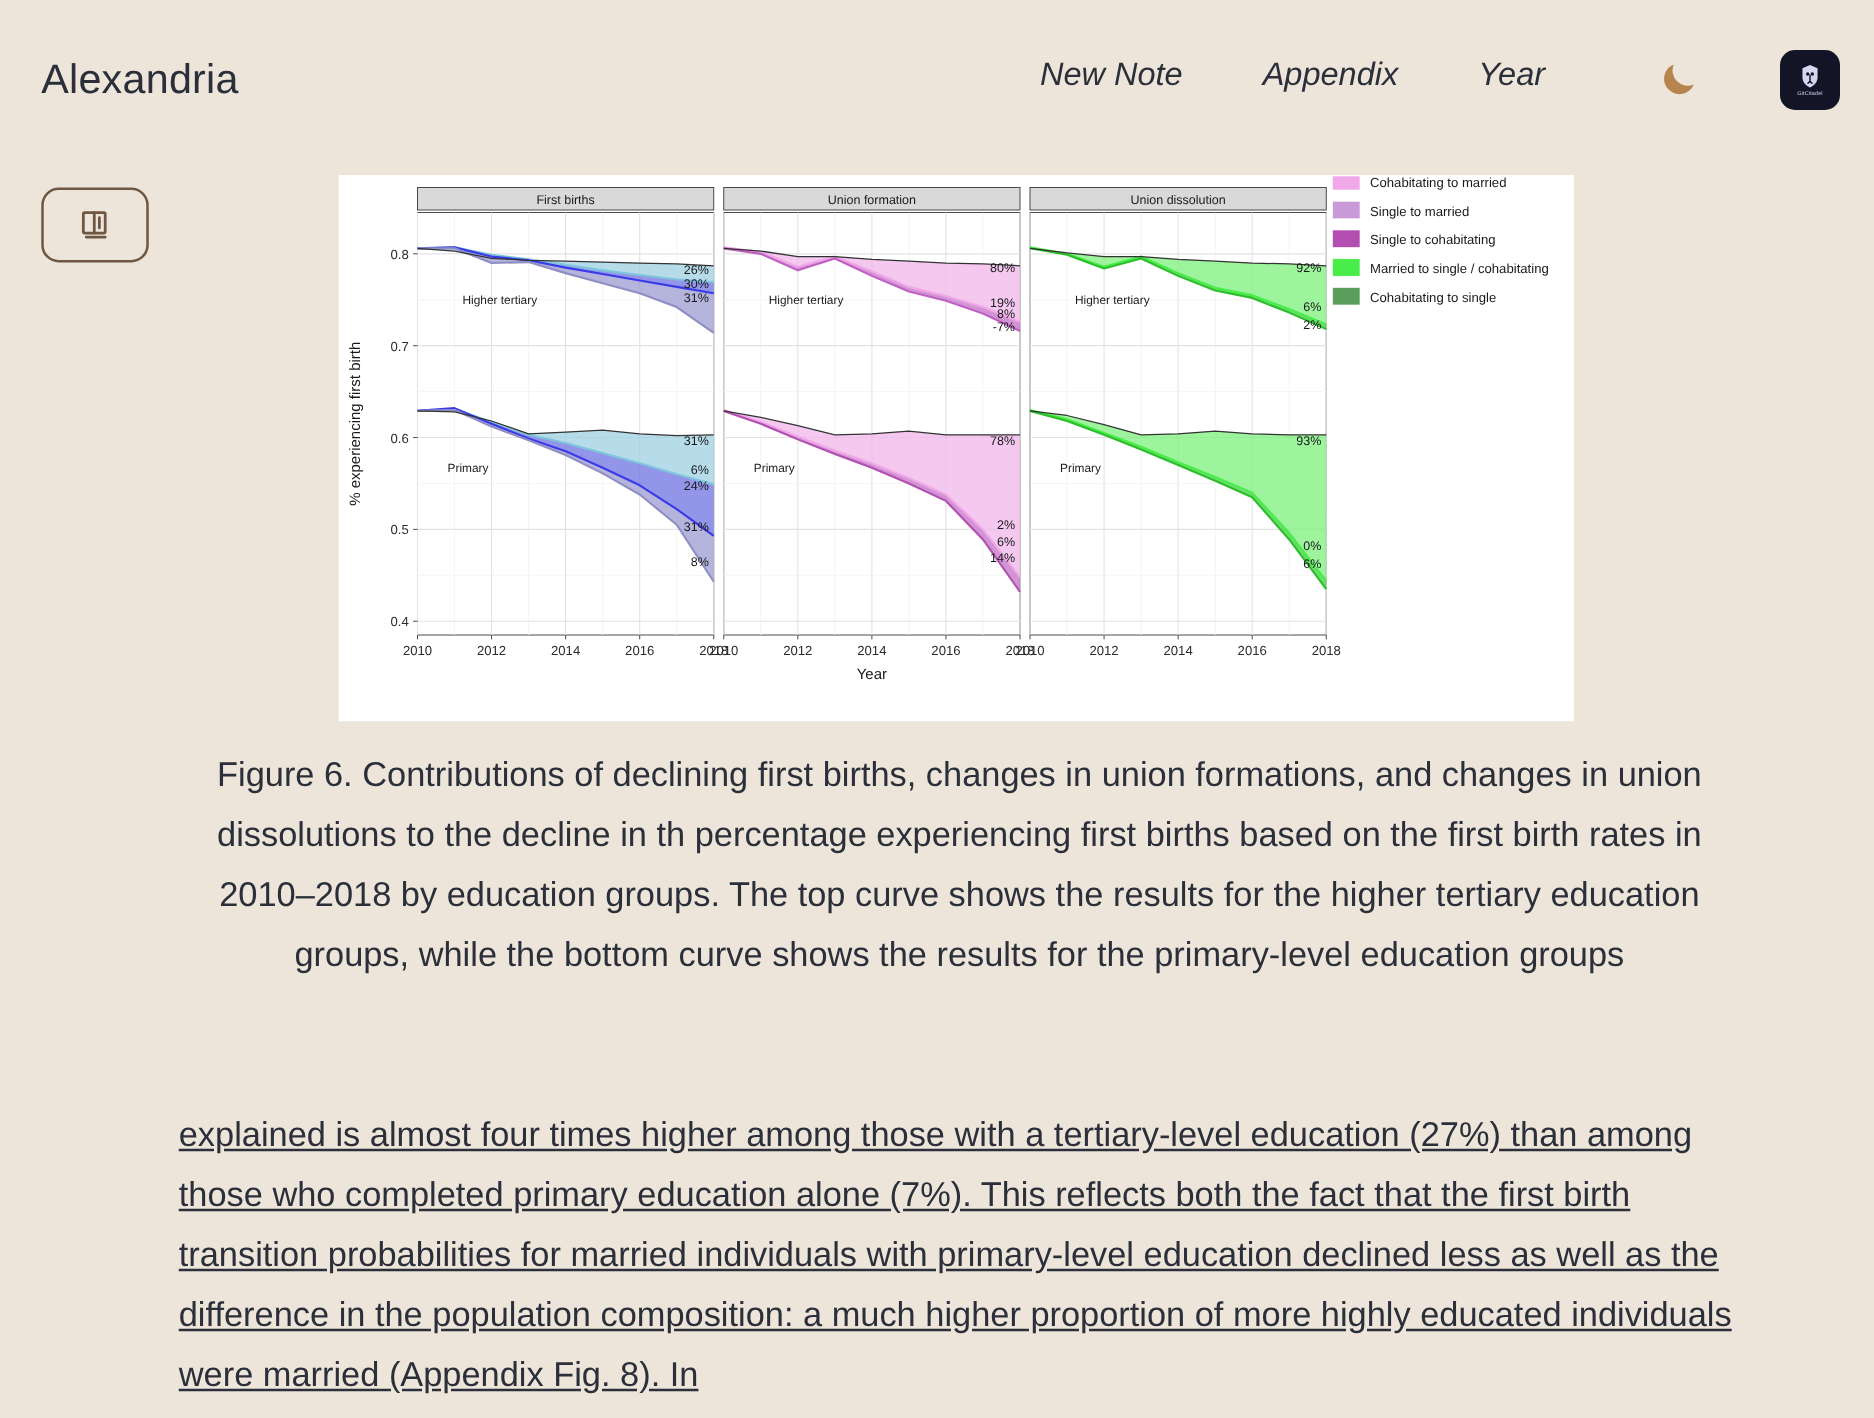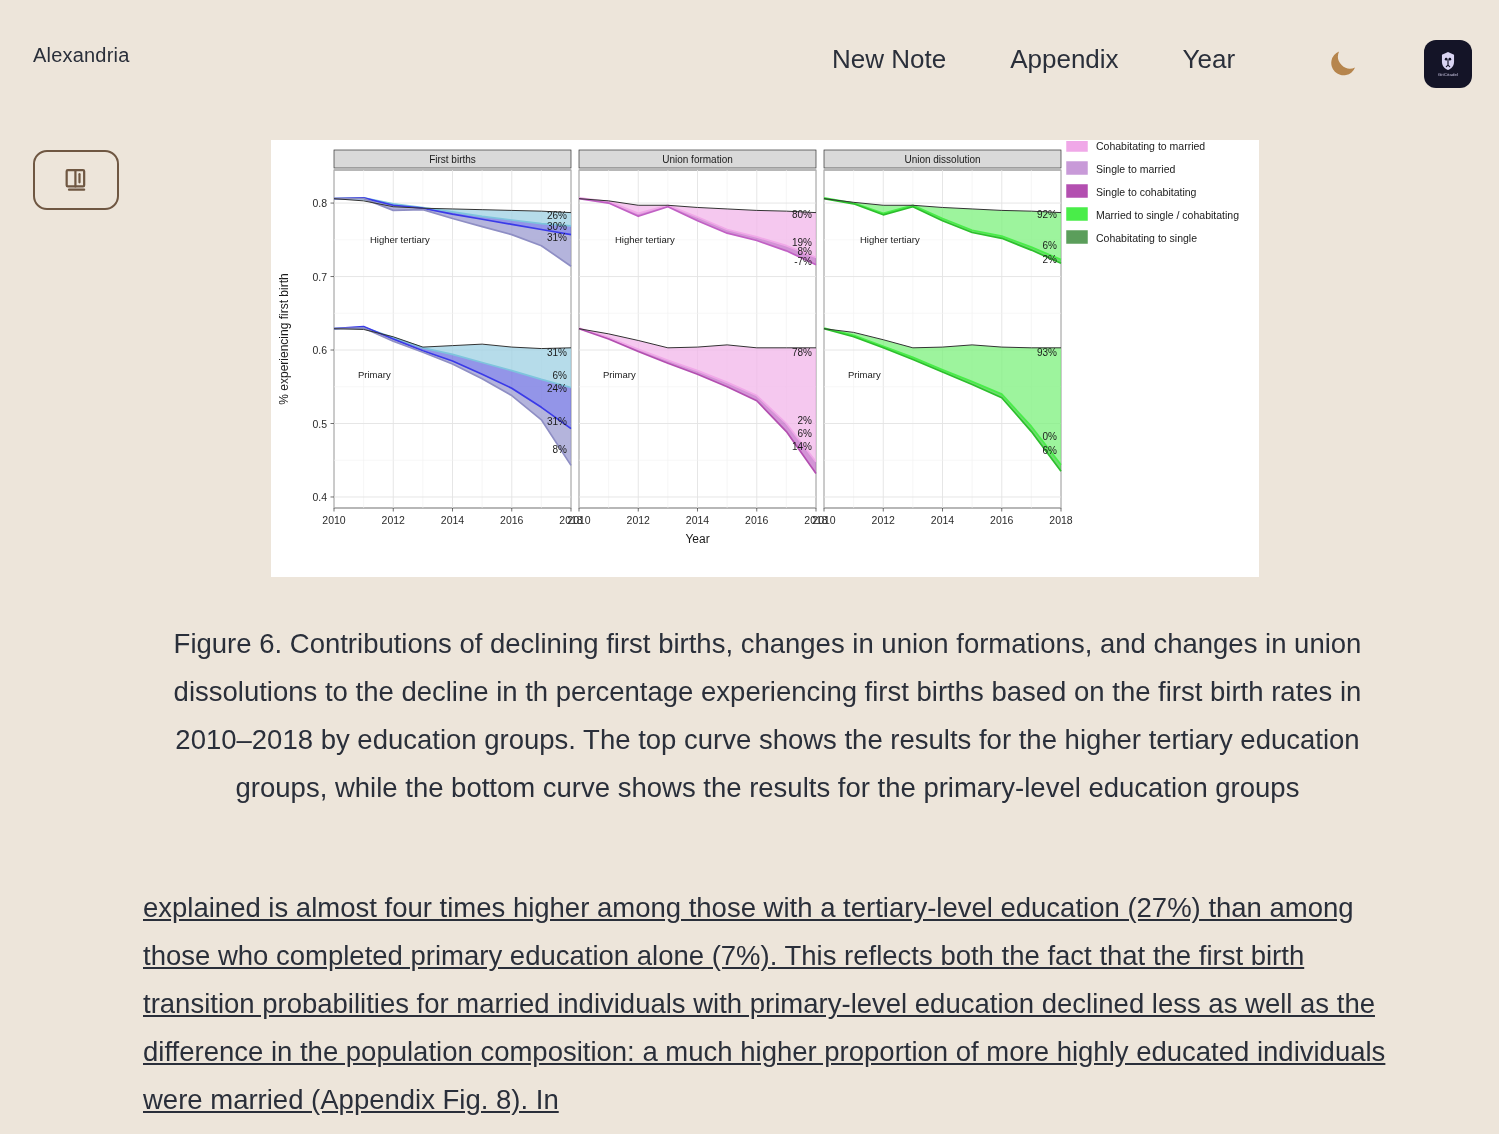--- a/index.html
+++ b/index.html
@@ -22,32 +22,33 @@
     top: 0; left: 0;
     width: 1499px;
     height: 128px;
     display: flex;
     align-items: center;
   }
   .brand {
     position: absolute;
     left: 33px;
     top: 44px;
-    font-size: 20px;
+    font-size: 33px;
     letter-spacing: 0.2px;
     color: #2a2f3a;
     font-weight: 400;
   }
   .nav-links {
     position: absolute;
     left: 800px;
     top: 44px;
     display: flex;
     align-items: center;
     gap: 0px;
+    font-style: italic;
   }
   .nav-link {
     font-size: 26px;
     color: #2a2f3a;
     text-decoration: none;
     padding: 0 32px;
     white-space: nowrap;
     cursor: pointer;
   }
   .moon-btn {
@@ -119,21 +120,20 @@
 
   .figure-caption {
     position: absolute;
     left: 140px;
     top: 596px;
     width: 1255px;
     text-align: center;
     font-size: 27.5px;
     line-height: 48px;
     color: #2a2f3a;
-    margin-top: 24px;
   }
 
   .body-paragraph {
     position: absolute;
     left: 143px;
     top: 884px;
     width: 1248px;
     text-align: left;
     font-size: 27.5px;
     line-height: 48px;

